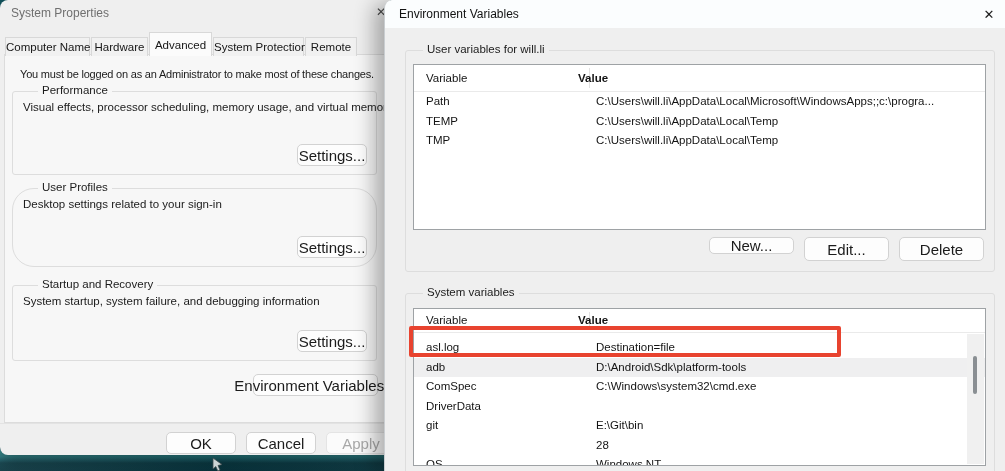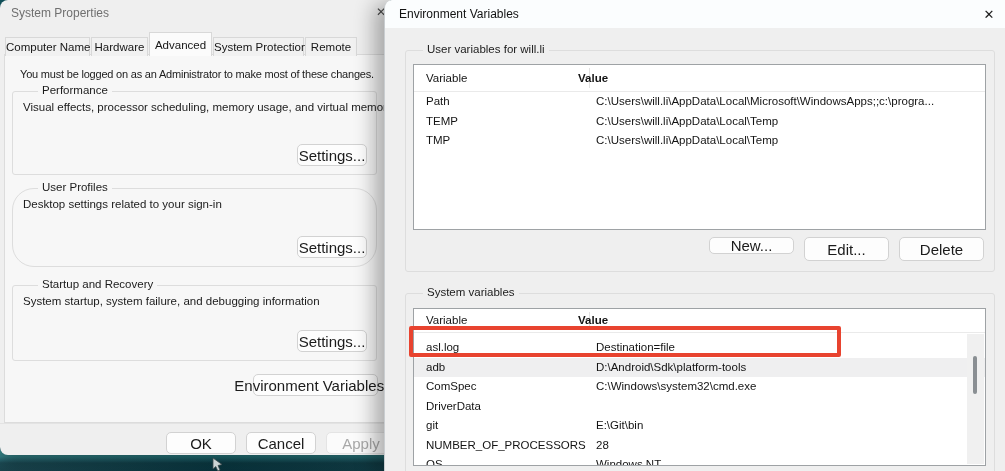--- a/index.html
+++ b/index.html
@@ -181,21 +181,20 @@
         <span class="c-val">C:\Windows\system32\cmd.exe</span>
       </div>
       <div class="lv-row">
         <span class="c-var">DriverData</span>
       </div>
       <div class="lv-row">
         <span class="c-var">git</span>
         <span class="c-val">E:\Git\bin</span>
       </div>
       <div class="lv-row">
-        <span class="c-var">NUMBER_OF_PROCESSORS</span>
         <span class="c-val">28</span>
       </div>
       <div class="lv-row">
         <span class="c-var">OS</span>
         <span class="c-val">Windows NT</span>
       </div>
     </div>
     <div class="vscroll">
       <div class="vthumb"></div>
     </div>

